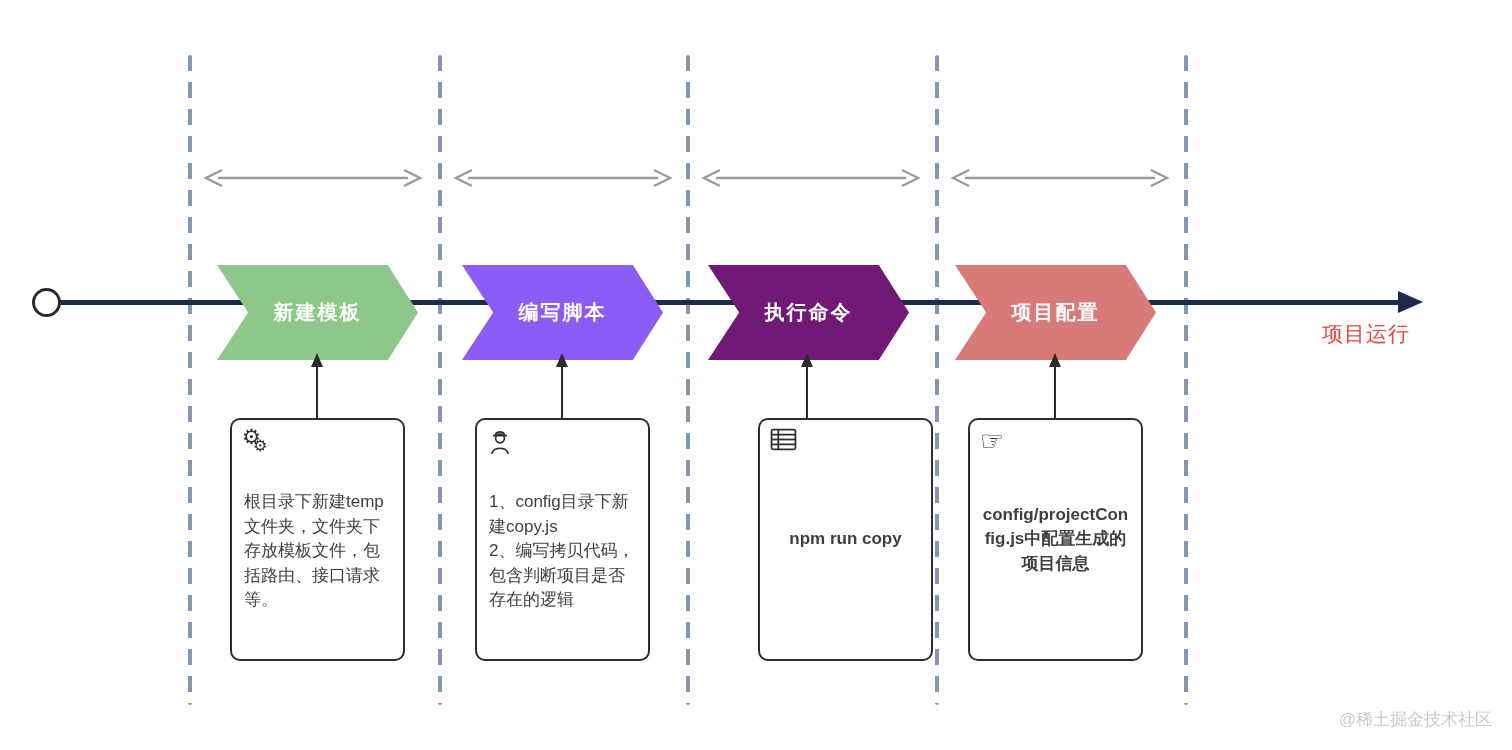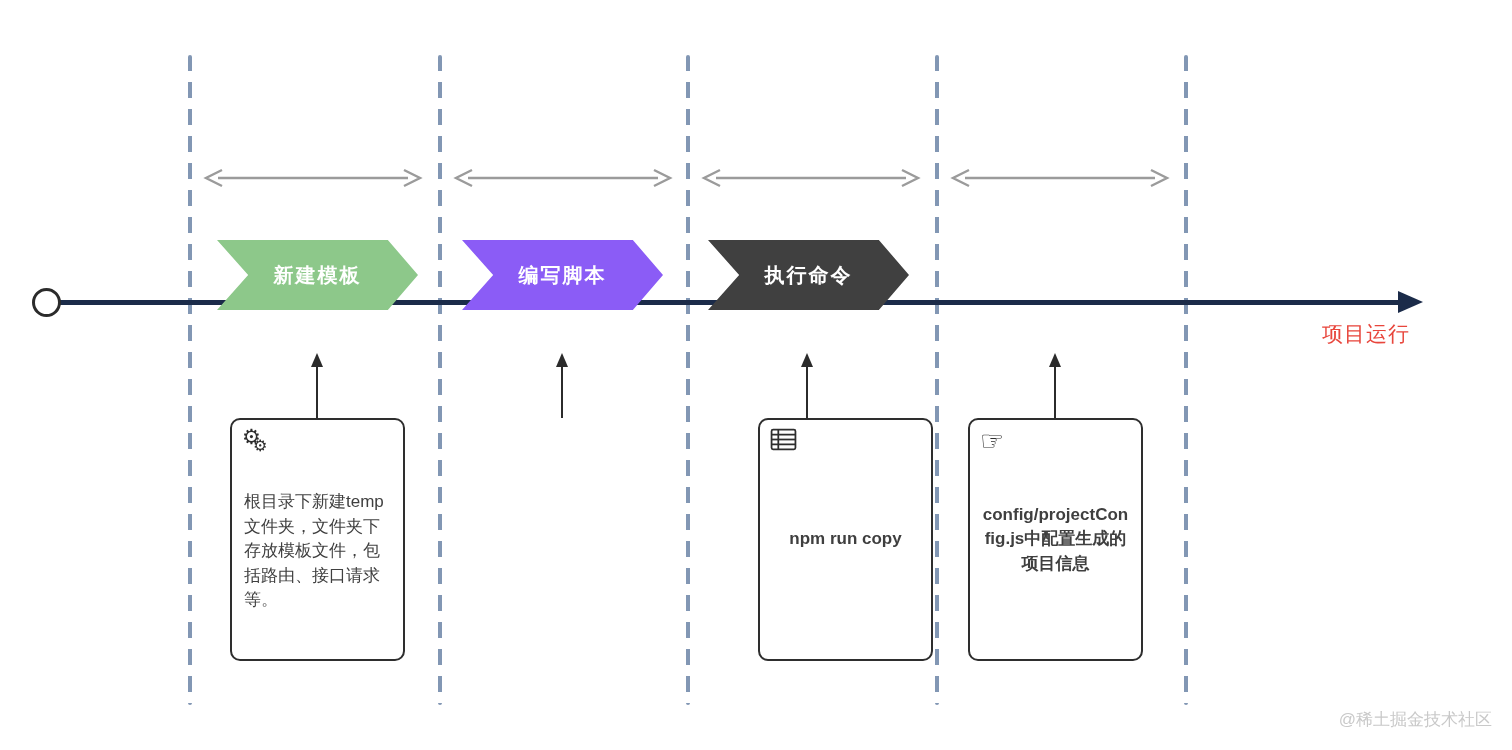--- a/index.html
+++ b/index.html
@@ -25,21 +25,21 @@
     position:absolute;left:1398px;top:291px;width:0;height:0;
     border-top:11.5px solid transparent;border-bottom:11.5px solid transparent;
     border-left:25px solid #1B2B49;
   }
   .end-label{
     position:absolute;left:1322px;top:320px;
     color:#E8463C;font-size:21px;font-weight:400;letter-spacing:1px;
   }
   
   .chevron{
-    position:absolute;top:240px;width:201px;height:70px;
+    position:absolute;top:265px;width:201px;height:95px;
     clip-path:polygon(0 0,85% 0,100% 50%,85% 100%,0 100%,15.5% 50%);
     display:flex;align-items:center;justify-content:center;
   }
   .chevron .stage-label{
     color:#ffffff;font-size:20px;font-weight:600;letter-spacing:2px;
   }
   
   .conn-line{position:absolute;top:366px;height:52px;width:2.6px;background:#2B2B2B;}
   .conn-head{
     position:absolute;top:353px;width:0;height:0;
@@ -103,40 +103,55 @@
   <div class="start-circle"></div>
   <div class="timeline-head"></div>
   <div class="end-label">项目运行</div>
 
   <div class="chevron" style="left: 217px; background: rgb(141, 200, 138);">
     <span class="stage-label">新建模板</span>
   </div>
   <div class="chevron" style="left: 462px; background: #8b5cf6;">
     <span class="stage-label">编写脚本</span>
   </div>
-  <div class="chevron" style="left: 708px; background: #404040;">
+  <div class="chevron" style="left: 708px; background: #701a75;">
     <span class="stage-label">执行命令</span>
+  </div>
+  <div class="chevron" style="left: 955px; background: rgb(216, 123, 120);">
+    <span class="stage-label">项目配置</span>
   </div>
 
   <div class="conn-line" style="left:315.7px"></div>
   <div class="conn-head" style="left:310.5px"></div>
   <div class="conn-line" style="left:560.7px"></div>
   <div class="conn-head" style="left:555.5px"></div>
   <div class="conn-line" style="left:805.7px"></div>
   <div class="conn-head" style="left:800.5px"></div>
   <div class="conn-line" style="left:1053.7px"></div>
   <div class="conn-head" style="left:1048.5px"></div>
 
   <div class="card left-text" style="left:230px">
     <span class="icon" style="position:absolute;left:10px;top:6px;width:34px;height:34px;">
       <span class="gear-glyph">⚙</span><span class="gear-glyph small">⚙</span>
     </span>
     <div class="note">根目录下新建temp文件夹，文件夹下存放模板文件，包括路由、接口请求等。</div>
   </div>
 
+  <div class="card left-text" style="left:475px">
+    <span class="icon">
+      <svg width="26" height="27" viewBox="0 0 24 25" fill="none" stroke="#2E2E2E" stroke-width="1.6" stroke-linecap="round">
+        <circle cx="12" cy="9.6" r="4.1"></circle>
+        <path d="M7.6,6.8 a4.6,4.6 0 0 1 8.8,0"></path>
+        <line x1="6.2" y1="7" x2="17.8" y2="7"></line>
+        <path d="M4.6,23.5 C5.6,17.2 18.4,17.2 19.4,23.5"></path>
+      </svg>
+    </span>
+    <div class="note">1、config目录下新建copy.js
+2、编写拷贝代码，包含判断项目是否存在的逻辑</div>
+  </div>
 
   <div class="card center-text" style="left:758px">
     <span class="icon">
       <svg width="27" height="23" viewBox="0 0 26 22" fill="none" stroke="#2E2E2E" stroke-width="1.7">
         <rect x="1.5" y="1.5" width="23" height="19" rx="1.5"></rect>
         <line x1="8" y1="1.5" x2="8" y2="20.5"></line>
         <line x1="1.5" y1="6.3" x2="24.5" y2="6.3"></line>
         <line x1="1.5" y1="11" x2="24.5" y2="11"></line>
         <line x1="1.5" y1="15.7" x2="24.5" y2="15.7"></line>
       </svg>

